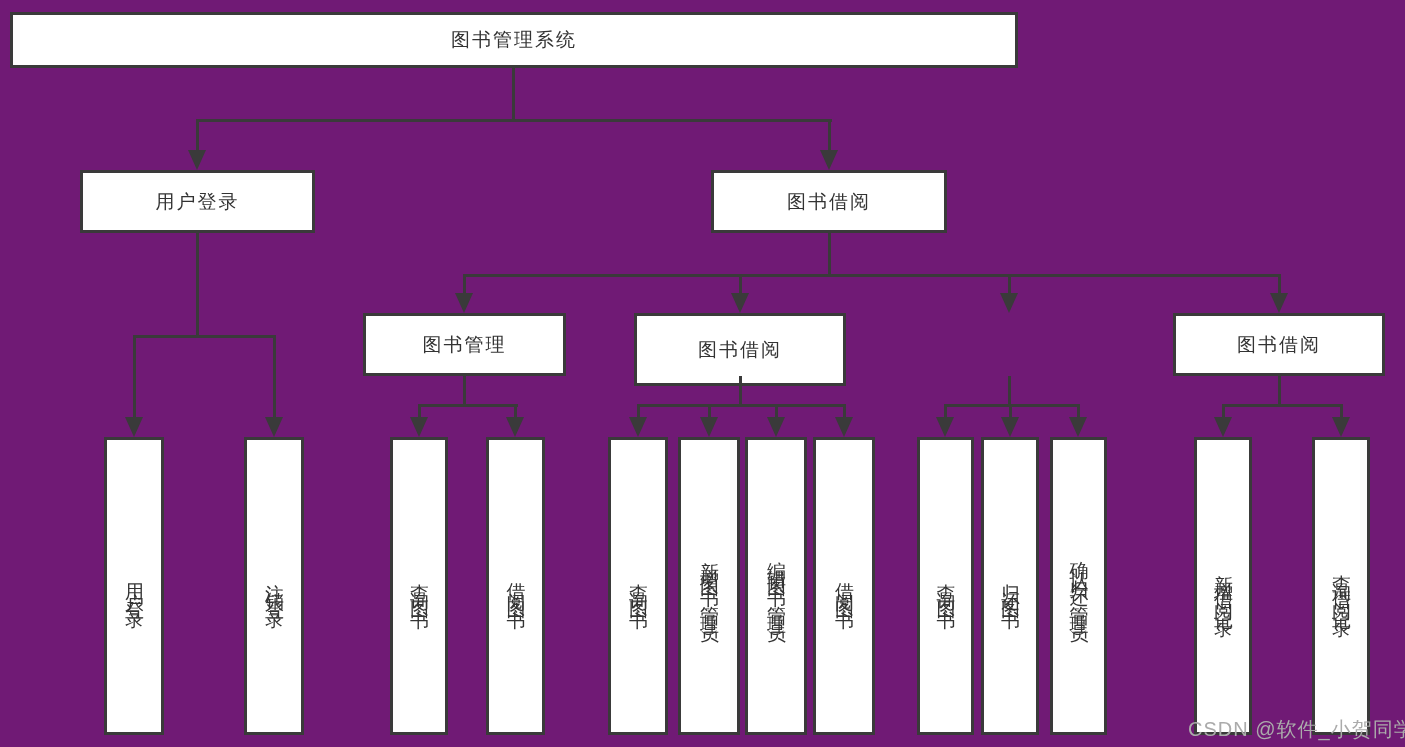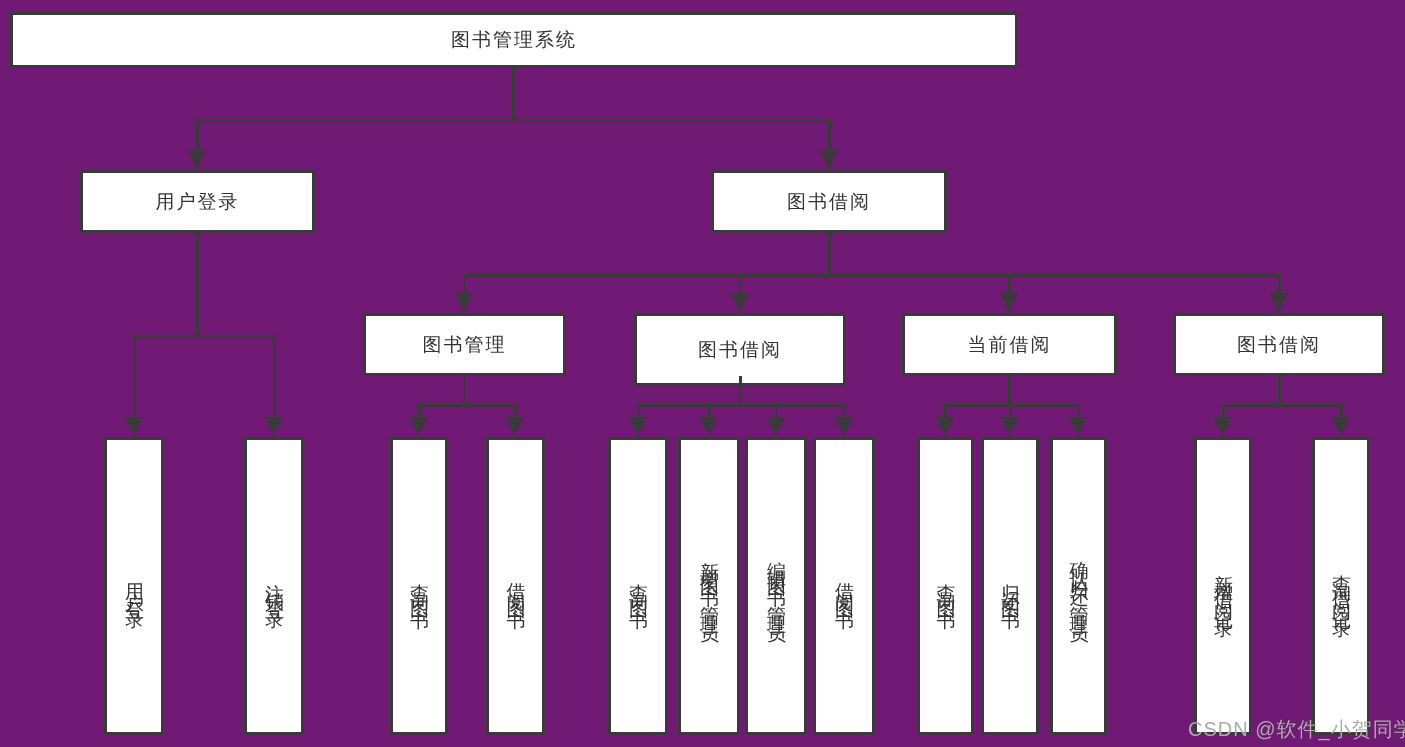--- a/index.html
+++ b/index.html
@@ -90,23 +90,20 @@
   <div class="arrow" style="left:1000px;top:293px"></div>
   <div class="vline" style="left:1278px;top:277px;height:17px"></div>
   <div class="arrow" style="left:1270px;top:293px"></div>
 
   <div class="box hbox" style="left:363px;top:313px;width:203px;height:63px">
     <span>图书管理</span>
   </div>
   <div class="box hbox" style="left:634px;top:313px;width:212px;height:73px">
     <span>图书借阅</span>
   </div>
-  <div class="box hbox" style="left:902px;top:313px;width:215px;height:63px">
-    <span>当前借阅</span>
-  </div>
   <div class="box hbox" style="left:1173px;top:313px;width:212px;height:63px">
     <span>图书借阅</span>
   </div>
 
   <div class="vline" style="left:463px;top:376px;height:30px"></div>
   <div class="hline" style="left:418px;top:404px;width:100px"></div>
   <div class="vline" style="left:418px;top:407px;height:11px"></div>
   <div class="arrow" style="left:410px;top:417px"></div>
   <div class="vline" style="left:514px;top:407px;height:11px"></div>
   <div class="arrow" style="left:506px;top:417px"></div>

